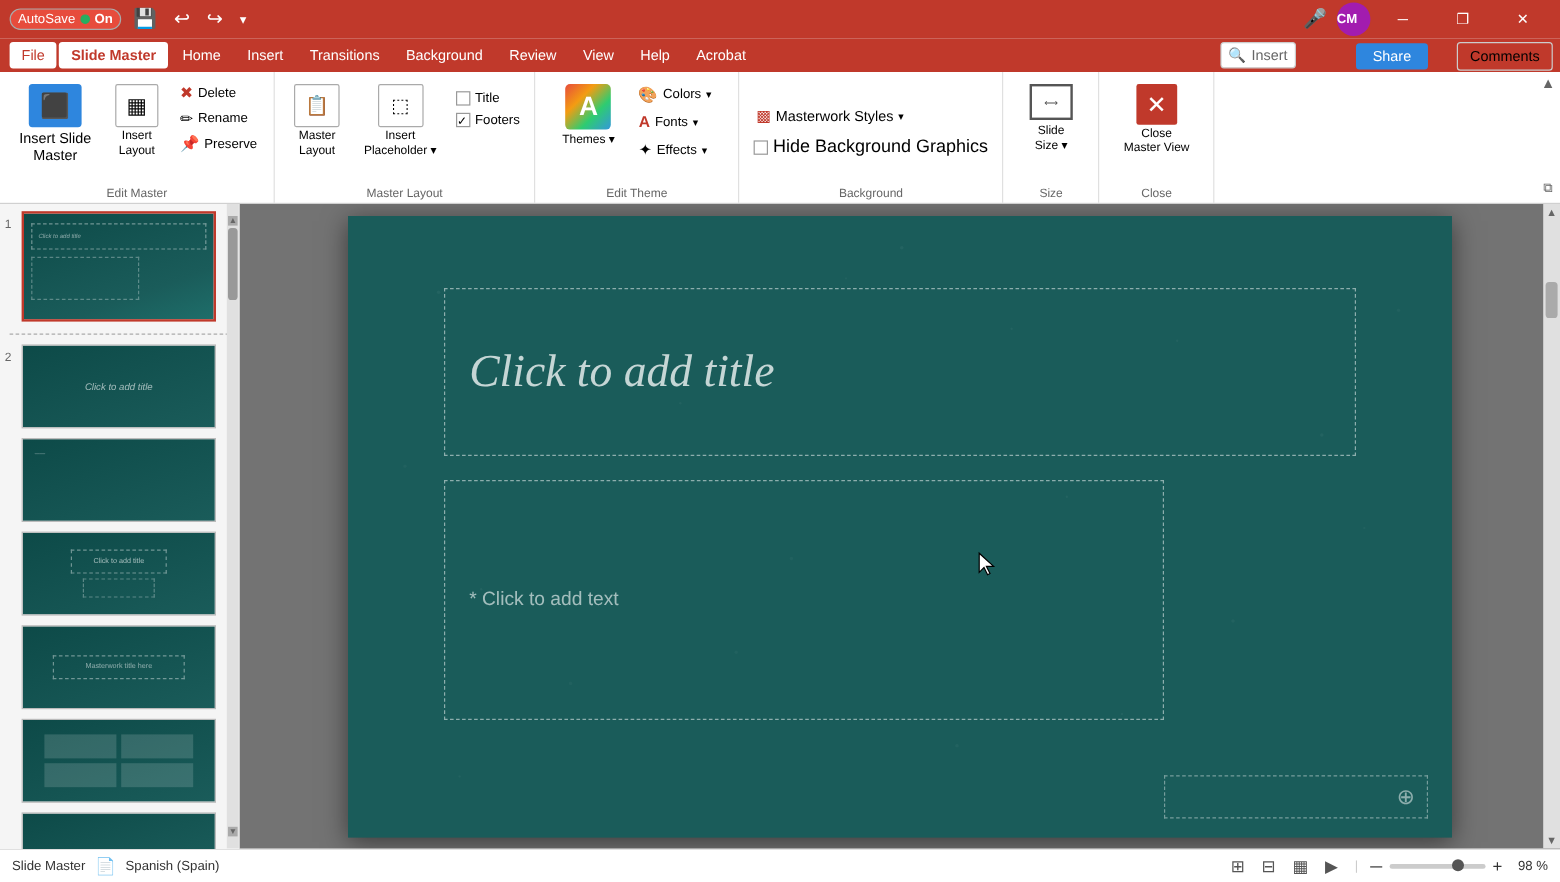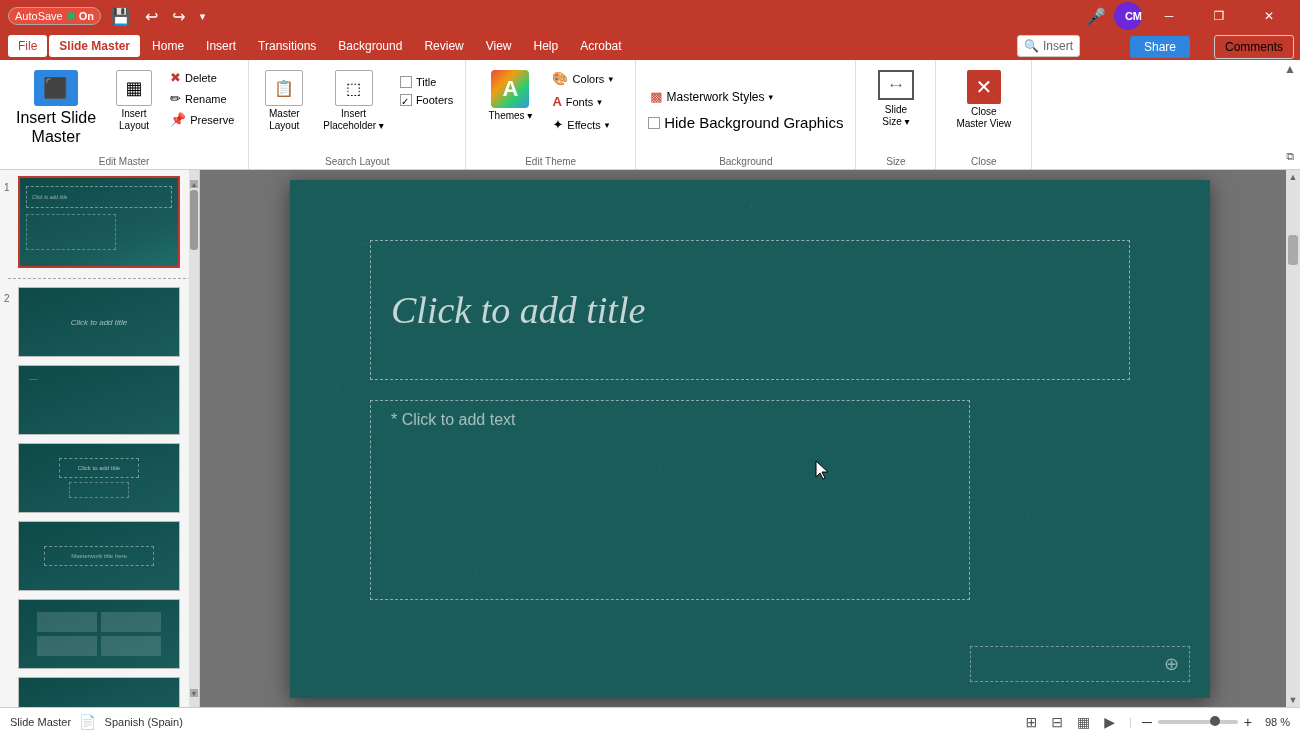--- a/index.html
+++ b/index.html
@@ -21,21 +21,21 @@
     .autosave-btn {
       background: #e74c3c;
       border: 1px solid #aaa;
       border-radius: 10px;
       padding: 2px 6px;
       font-size: 11px;
       display: flex; align-items: center; gap: 4px;
     }
     .autosave-dot { width: 8px; height: 8px; border-radius: 50%; background: #e74c3c; border: 1px solid #fff; }
     .win-btn { width: 46px; height: 32px; display: flex; align-items: center; justify-content: center; font-size: 12px; cursor: pointer; }
-    .user-avatar { width: 28px; height: 28px; border-radius: 50%; background: #6d28d9; display: flex; align-items: center; justify-content: flex-end; font-size: 11px; font-weight: bold; color: white; }
+    .user-avatar { width: 28px; height: 28px; border-radius: 50%; background: #a21caf; display: flex; align-items: center; justify-content: flex-start; font-size: 11px; font-weight: bold; color: white; }
     .title-icon-btn { font-size: 16px; cursor: pointer; padding: 2px 4px; color: white; }
 
     
     .menu-bar {
       height: 28px;
       background: #c0392b;
       display: flex;
       align-items: center;
       padding: 0 8px;
       gap: 2px;
@@ -220,21 +220,21 @@
       font-style: italic;
     }
     .content-placeholder {
       position: absolute;
       top: 220px;
       left: 80px;
       width: 600px;
       height: 200px;
       border: 1px dashed rgba(255,255,255,0.5);
       display: flex;
-      align-items: flex-start;
+      align-items: center;
       padding: 10px 20px;
     }
     .content-text-placeholder {
       font-size: 16px;
       color: rgba(255,255,255,0.6);
     }
     .footer-placeholder {
       position: absolute;
       bottom: 16px;
       right: 20px;
@@ -374,21 +374,21 @@
 
 <div class="ribbon">
   <div class="ribbon-collapse">▲</div>
 
   <div class="ribbon-group" style="min-width:180px;">
     <div class="ribbon-group-content" style="display:flex; flex-direction:row; align-items:flex-start; gap:4px; width:100%;">
       <div class="ribbon-btn-large" style="flex-direction:column; align-items:center;">
         <div style="width:44px; height:36px; background:#2e86de; border-radius:3px; display:flex; align-items:center; justify-content:center;">
           <span style="color:white; font-size:20px;">⬛</span>
         </div>
-        <span style="font-size:16px; text-align:center; margin-top:2px; line-height:1.2;">Insert Slide<br>Master</span>
+        <span style="font-size:12px; text-align:center; margin-top:2px; line-height:1.2;">Insert Slide<br>Master</span>
       </div>
       <div class="ribbon-btn-large" style="flex-direction:column; align-items:center;">
         <div style="width:36px; height:36px; background:#fff; border:1px solid #aaa; border-radius:2px; display:flex; align-items:center; justify-content:center;">
           <span style="font-size:18px;">▦</span>
         </div>
         <span style="font-size:10px; text-align:center; margin-top:2px; line-height:1.2;">Insert<br>Layout</span>
       </div>
       <div class="ribbon-col" style="margin-top:2px;">
         <div class="ribbon-btn-small">
           <span style="color:#c0392b; font-size:13px;">✖</span>
@@ -425,21 +425,21 @@
         <div class="checkbox-btn">
           <div class="cb" style="background:#fff;"></div>
           <span>Title</span>
         </div>
         <div class="checkbox-btn">
           <div class="cb checked"></div>
           <span>Footers</span>
         </div>
       </div>
     </div>
-    <div class="ribbon-group-label">Search Layout</div>
+    <div class="ribbon-group-label">Master Layout</div>
   </div>
 
   <div class="ribbon-group" style="min-width:170px;">
     <div class="ribbon-group-content" style="display:flex; flex-direction:row; align-items:flex-start; gap:4px; width:100%;">
       <div class="ribbon-btn-large" style="flex-direction:column; align-items:center;">
         <div class="themes-icon">A</div>
         <span style="font-size:10px; margin-top:2px;">Themes ▾</span>
       </div>
       <div class="ribbon-col" style="margin-top:2px; gap:2px;">
         <div class="dropdown-btn">

